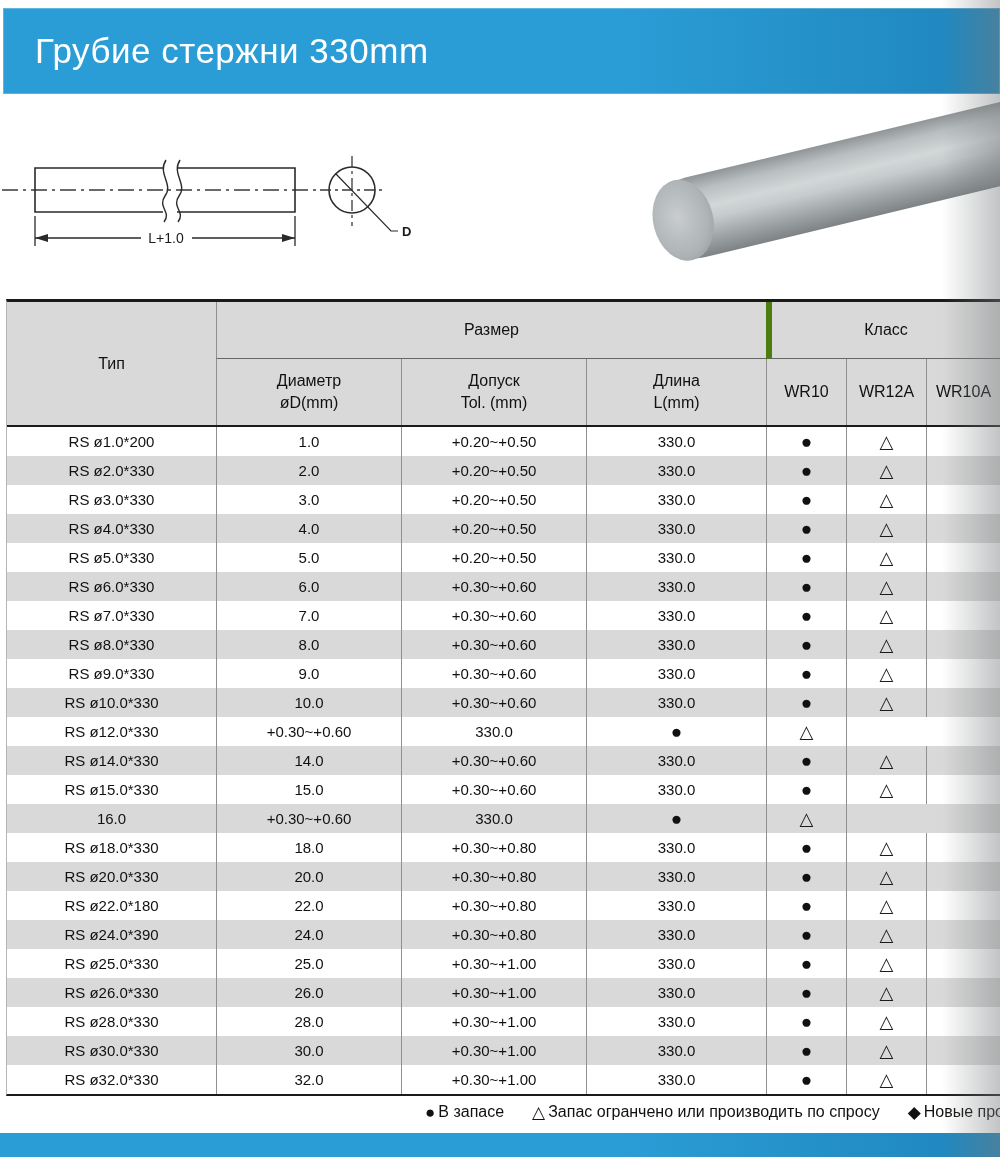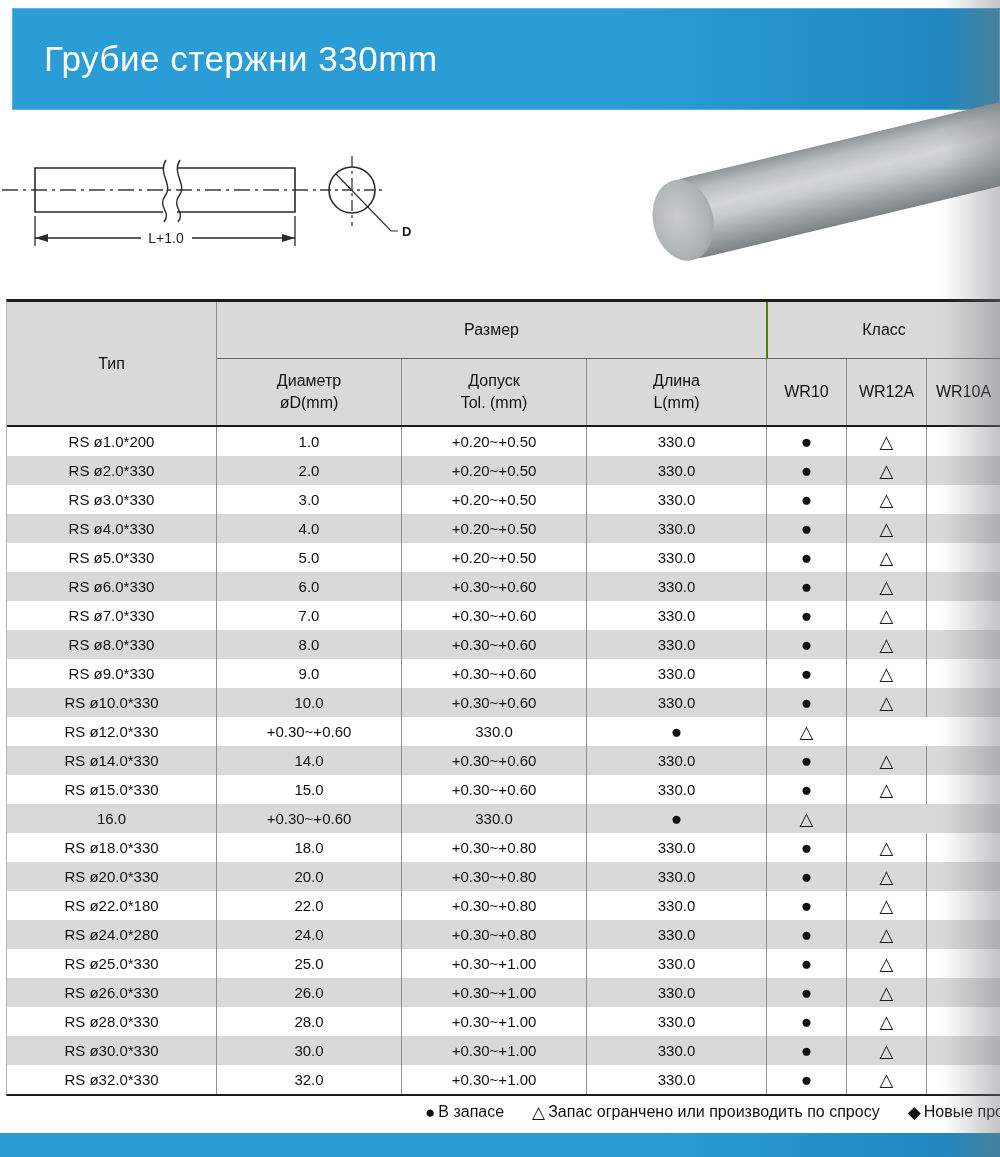--- a/index.html
+++ b/index.html
@@ -4,21 +4,21 @@
 <style>
   html,body{margin:0;padding:0;}
   body{
     width:1000px;height:1157px;position:relative;overflow:hidden;
     background:#ffffff;
     font-family:"Liberation Sans","DejaVu Sans",sans-serif;
     color:#111;
   }
   
   .header-bar{
-    position:absolute;left:12px;right:0;top:8px;height:102px;
+    position:absolute;left:3px;right:0;top:8px;height:86px;
     background:linear-gradient(90deg,#2b9dd6 0%,#2b9dd6 62%,#1f85bc 100%);
     display:flex;align-items:center;
     box-shadow:inset 0 0 0 1px rgba(255,255,255,0.25);
   }
   .header-bar h1{
     margin:0 0 0 32px;font-size:35px;font-weight:400;color:#fff;letter-spacing:0.5px;
   }
   
   .drawing{position:absolute;left:0;top:100px;width:460px;height:180px;}
   
@@ -41,21 +41,21 @@
   .thead{
     display:grid;
     grid-template-columns:209px 185px 185px 180px 80px 80px 74px;
     grid-template-rows:57px 66px;
     background:#d9d9d9;border-bottom:2px solid #1a1a1a;
   }
   .th{display:flex;align-items:center;justify-content:center;flex-direction:column;
       font-size:16px;box-sizing:border-box;line-height:1.35;}
   .th-type{grid-row:1/3;grid-column:1;}
   .th-size{grid-row:1;grid-column:2/5;border-left:1px solid #8f8f8f;border-bottom:1px solid #666;}
-  .th-class{grid-row:1;grid-column:5/8;border-left:2px solid #4d7c0f;border-bottom:1px solid #666;}
+  .th-class{grid-row:1;grid-column:5/8;border-left:6px solid #4d7c0f;border-bottom:1px solid #666;}
   .th-sub{grid-row:2;border-left:1px solid #8f8f8f;}
   .tbody{width:994px;}
   .trow{
     display:grid;
     grid-template-columns:209px 185px 185px 180px 80px 80px 74px;
     height:29px;
   }
   .trow:nth-child(even){background:#d9d9d9;}
   .td{display:flex;align-items:center;justify-content:center;font-size:15px;
       box-sizing:border-box;border-left:1px solid #909090;}
@@ -282,21 +282,21 @@
       <div class="trow">
         <div class="td td-type">RS ø22.0*180</div>
         <div class="td td-diameter">22.0</div>
         <div class="td td-tolerance">+0.30~+0.80</div>
         <div class="td td-length">330.0</div>
         <div class="td td-wr10">●</div>
         <div class="td td-wr12a">△</div>
         <div class="td td-wr10a"></div>
       </div>
       <div class="trow">
-        <div class="td td-type">RS ø24.0*280</div>
+        <div class="td td-type">RS ø24.0*390</div>
         <div class="td td-diameter">24.0</div>
         <div class="td td-tolerance">+0.30~+0.80</div>
         <div class="td td-length">330.0</div>
         <div class="td td-wr10">●</div>
         <div class="td td-wr12a">△</div>
         <div class="td td-wr10a"></div>
       </div>
       <div class="trow">
         <div class="td td-type">RS ø25.0*330</div>
         <div class="td td-diameter">25.0</div>

